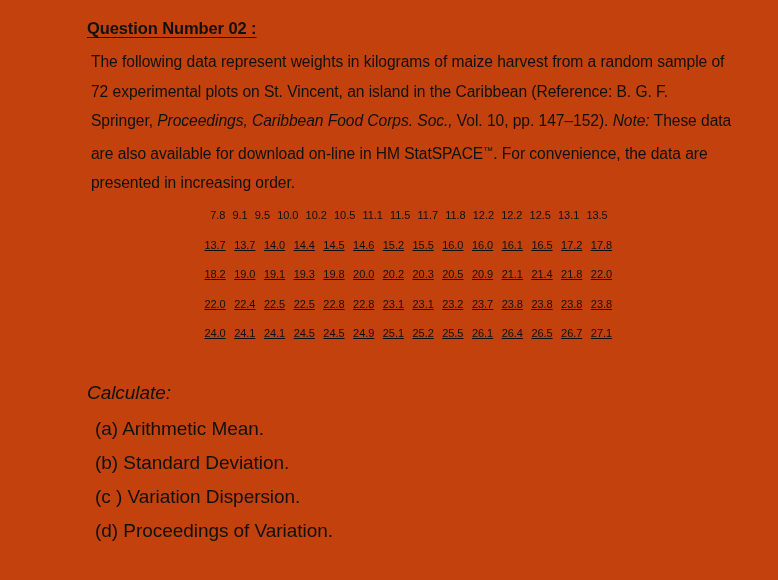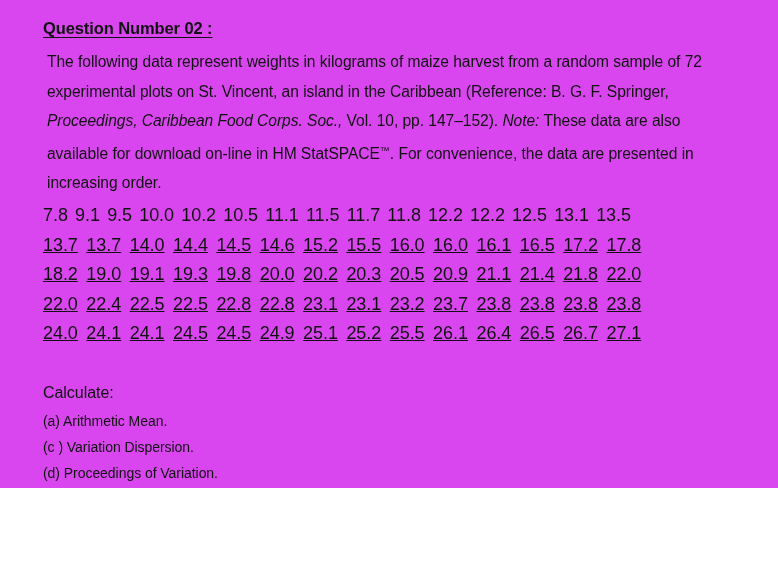--- a/index.html
+++ b/index.html
@@ -11,24 +11,24 @@
     width: 778px;
     height: 580px;
     overflow: hidden;
     font-family: "Liberation Sans", sans-serif;
     color: #111111;
     -webkit-font-smoothing: antialiased;
   }
   .page {
     position: relative;
     width: 778px;
-    height: 488px;
-    background: #d946ef;
+    height: 580px;
+    background: #c2410c;
     box-sizing: border-box;
-    padding: 14px 40px 0 43px;
+    padding: 14px 40px 0 87px;
   }
   .q-title {
     font-size: 16.5px;
     font-weight: bold;
     text-decoration: underline;
     text-underline-offset: 3px;
     line-height: 29px;
     letter-spacing: -0.1px;
     white-space: nowrap;
     margin: 0 0 0 0;
@@ -45,45 +45,47 @@
   }
   .tm {
     font-size: 10px;
     vertical-align: 0.45em;
     letter-spacing: 0;
   }
   .data-block {
     margin: 0;
   }
   .data-row {
-    font-size: 18px;
+    font-size: 11px;
     line-height: 29.5px;
     letter-spacing: -0.05px;
     white-space: nowrap;
     display: block;
+    text-align: center;
   }
   .data-row .num {
     display: inline-block;
   }
   .row-wide .num { margin-right: 8.5px; text-decoration: underline; }
   .row-tight .num { margin-right: 7.2px; }
   .spacer-line {
     height: 29.5px;
   }
   .calc-label {
-    font-size: 16px;
+    font-size: 19px;
     line-height: 29.5px;
     letter-spacing: -0.05px;
     margin: 0;
+    font-style: italic;
   }
   .calc-item {
-    font-size: 14px;
+    font-size: 19px;
     line-height: 26px;
     letter-spacing: -0.05px;
-    margin: 0;
+    margin: 8px;
     white-space: nowrap;
   }
 </style>
 </head>
 <body>
 
 <div class="page">
 
   <div class="q-title">Question Number 02 :</div>
 
@@ -96,17 +98,18 @@
       <div class="data-row row-wide"><span class="num">22.0</span><span class="num">22.4</span><span class="num">22.5</span><span class="num">22.5</span><span class="num">22.8</span><span class="num">22.8</span><span class="num">23.1</span><span class="num">23.1</span><span class="num">23.2</span><span class="num">23.7</span><span class="num">23.8</span><span class="num">23.8</span><span class="num">23.8</span><span class="num">23.8</span></div>
       <div class="data-row row-wide"><span class="num">24.0</span><span class="num">24.1</span><span class="num">24.1</span><span class="num">24.5</span><span class="num">24.5</span><span class="num">24.9</span><span class="num">25.1</span><span class="num">25.2</span><span class="num">25.5</span><span class="num">26.1</span><span class="num">26.4</span><span class="num">26.5</span><span class="num">26.7</span><span class="num">27.1</span></div>
     </div>
 
   <div class="spacer-line"></div>
 
   <p class="calc-label">Calculate:</p>
 
   <div>
       <p class="calc-item">(a) Arithmetic Mean.</p>
+      <p class="calc-item">(b) Standard Deviation.</p>
       <p class="calc-item">(c ) Variation Dispersion.</p>
       <p class="calc-item">(d) Proceedings of Variation.</p>
     </div>
 
 </div>
 
 </body></html>

